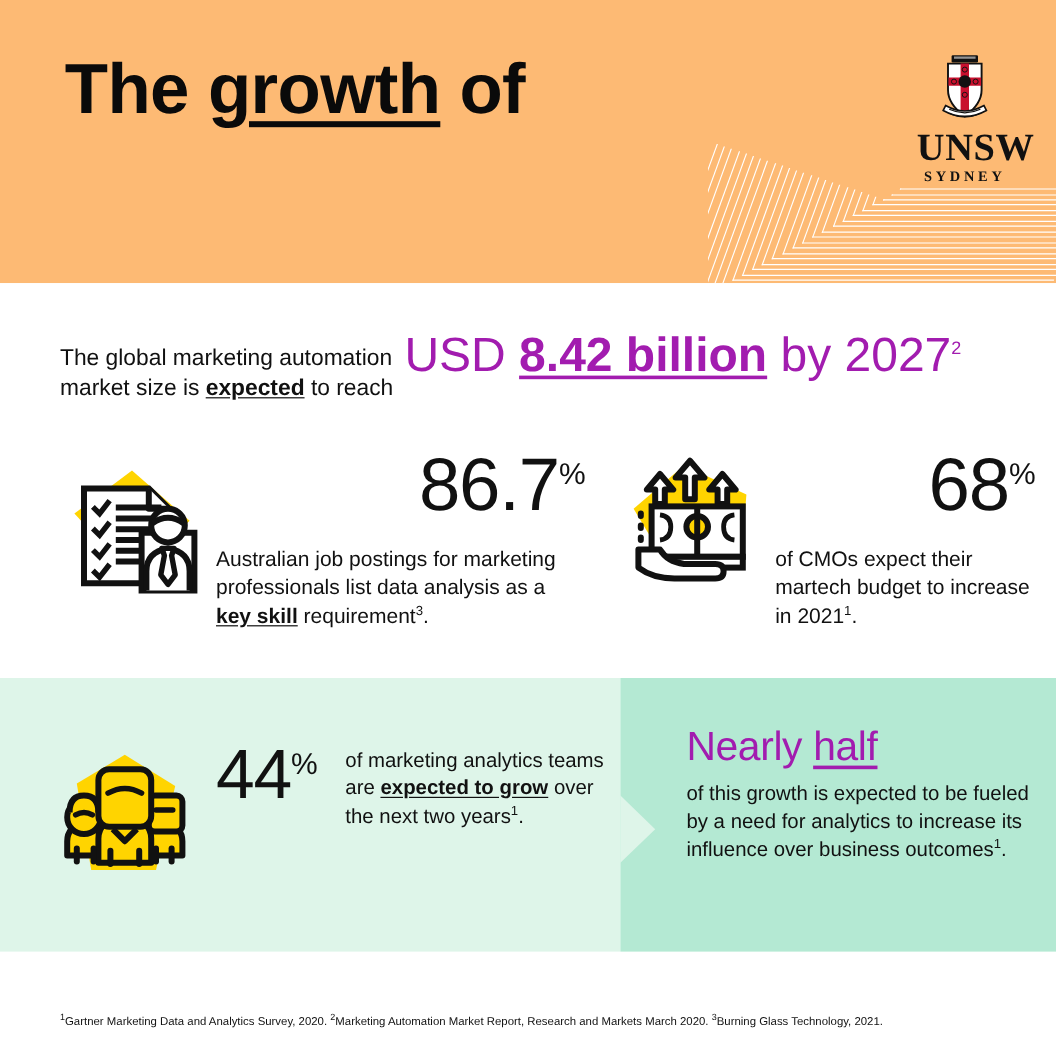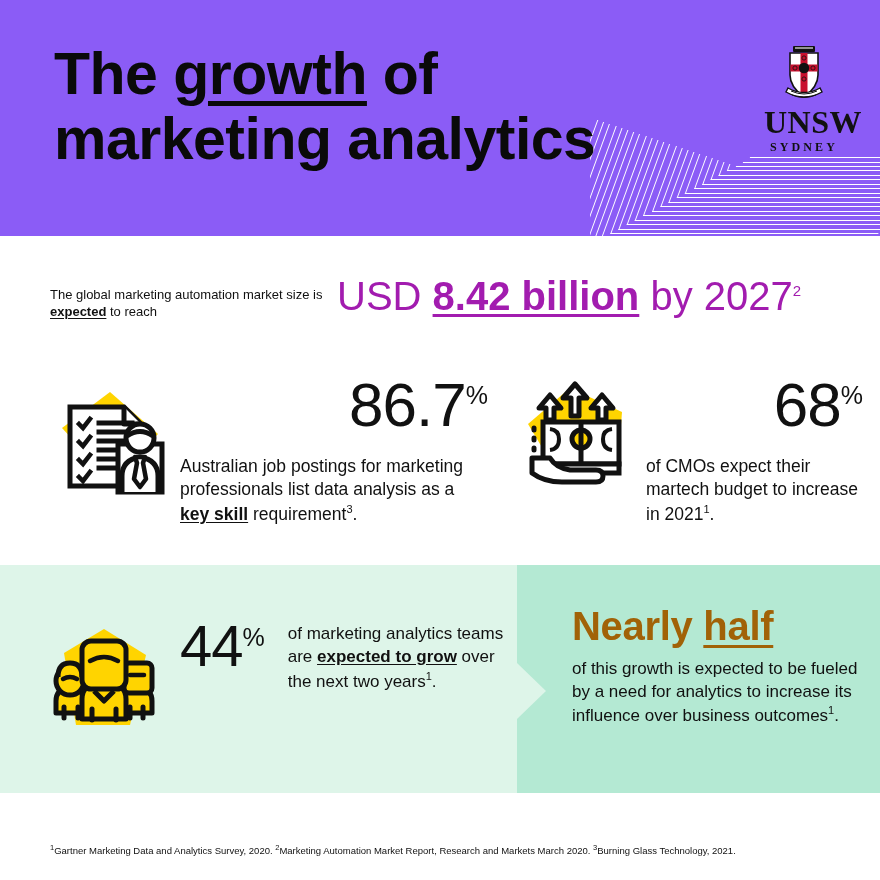--- a/index.html
+++ b/index.html
@@ -9,21 +9,21 @@
     font-family:"Liberation Sans", sans-serif;
     color:#111111;
     position:relative;
     overflow:hidden;
   }
   .page { position:relative; width:880px; height:880px; background:#fff; }
 
   
   .header {
     position:absolute; left:0; top:0; width:880px; height:236px;
-    background:#8b5cf6; overflow:hidden;
+    background:#fdba74; overflow:hidden;
   }
   .chev-wrap {
     position:absolute; right:-10px; bottom:-4px; width:300px; height:150px;
     overflow:hidden; pointer-events:none;
   }
   .chev {
     position:absolute; border-left:1.6px solid #FFFFFF; border-bottom:1.6px solid #FFFFFF;
     transform:skewX(-20deg);
   }
   .header-title {
@@ -45,21 +45,21 @@
   }
   .logo-sub {
     font-size:12px; font-weight:700; letter-spacing:3.1px;
     color:#111; margin-top:2px; font-family:"Liberation Serif", serif;
   }
 
   
   .hero { position:absolute; left:0; top:236px; width:880px; height:329px; background:#fff; }
   .hero-lead {
     position:absolute; left:50px; top:50px; width:285px;
-    font-size:13px; line-height:1.32; color:#111;
+    font-size:19px; line-height:1.32; color:#111;
   }
   .hero-lead .ul { text-decoration:underline; font-weight:700; text-underline-offset:2px; }
   .hero-big {
     position:absolute; left:337px; top:38px;
     font-size:40px; line-height:1.1; color:#a21caf; white-space:nowrap;
     font-weight:400;
   }
   .hero-big b { font-weight:700; text-decoration:underline; text-decoration-thickness:3px; text-underline-offset:4px; }
   .hero-big sup { font-size:15px; font-weight:400; vertical-align:super; }
 
@@ -89,21 +89,21 @@
     border-bottom:28px solid transparent;
     border-left:29px solid #DEF5E9;
   }
   .stat-c { left:42px; top:619px; width:470px; }
   .stat-c .stat-num { font-size:58px; }
   .stat-c .stat-body { display:flex; align-items:flex-start; padding-left:14px; }
   .stat-c .stat-text { margin-top:4px; margin-left:23px; width:230px; font-size:17px; }
 
   .panel { position:absolute; left:572px; top:604px; width:290px; }
   .panel-head {
-    font-size:40px; font-weight:700; color:#a16207; line-height:1.1; letter-spacing:-0.3px;
+    font-size:34px; font-weight:400; color:#a21caf; line-height:1.1; letter-spacing:-0.3px;
   }
   .panel-head .ul { text-decoration:underline; text-decoration-thickness:2.5px; text-underline-offset:5px; }
   .panel-text { margin-top:10px; font-size:17px; line-height:1.33; color:#111; }
   .panel-text sup { font-size:11px; vertical-align:super; }
 
   
   .footer {
     position:absolute; left:50px; top:843px; width:800px;
     font-size:9.5px; line-height:1.3; color:#111;
   }
@@ -140,21 +140,20 @@
         <div class="chev" style="left: 124px; bottom: 59.28px; width: 220.8px; height: 20.4px;"></div>
         <div class="chev" style="left: 131.2px; bottom: 63.744px; width: 216.84px; height: 13.92px;"></div>
         <div class="chev" style="left: 138.4px; bottom: 68.208px; width: 212.88px; height: 7.44px;"></div>
         <div class="chev" style="left: 145.6px; bottom: 72.672px; width: 208.92px; height: 0.96px;"></div>
         <div class="chev" style="left: 152.8px; bottom: 77.136px; width: 204.96px;"></div>
         <div class="chev" style="left: 160px; bottom: 81.6px; width: 201px;"></div>
       </div>
 
     <div class="header-title">
       <span><span>The </span><span class="ul">growth</span><span> of</span></span><br>
-      <span>marketing analytics</span>
     </div>
 
     <div class="logo">
       <svg class="crest" viewBox="0 0 46 60">
         <rect x="12" y="2" width="22" height="6" rx="1" fill="#111"></rect>
         <path d="M14 3 h18 v2 h-18 z" fill="#fff" opacity="0.55"></path>
         <path d="M9 9 h28 v22 c0 12 -10 19 -14 22 c-4 -3 -14 -10 -14 -22 z" fill="#ffffff" stroke="#111" stroke-width="1.6"></path>
         <path d="M19.5 9 h7 v44.5 h-7 z" fill="#C8102E"></path>
         <path d="M9.4 20.5 h27.2 v7 h-27.2 z" fill="#C8102E"></path>
         <circle cx="23" cy="24" r="5.2" fill="#111"></circle>

